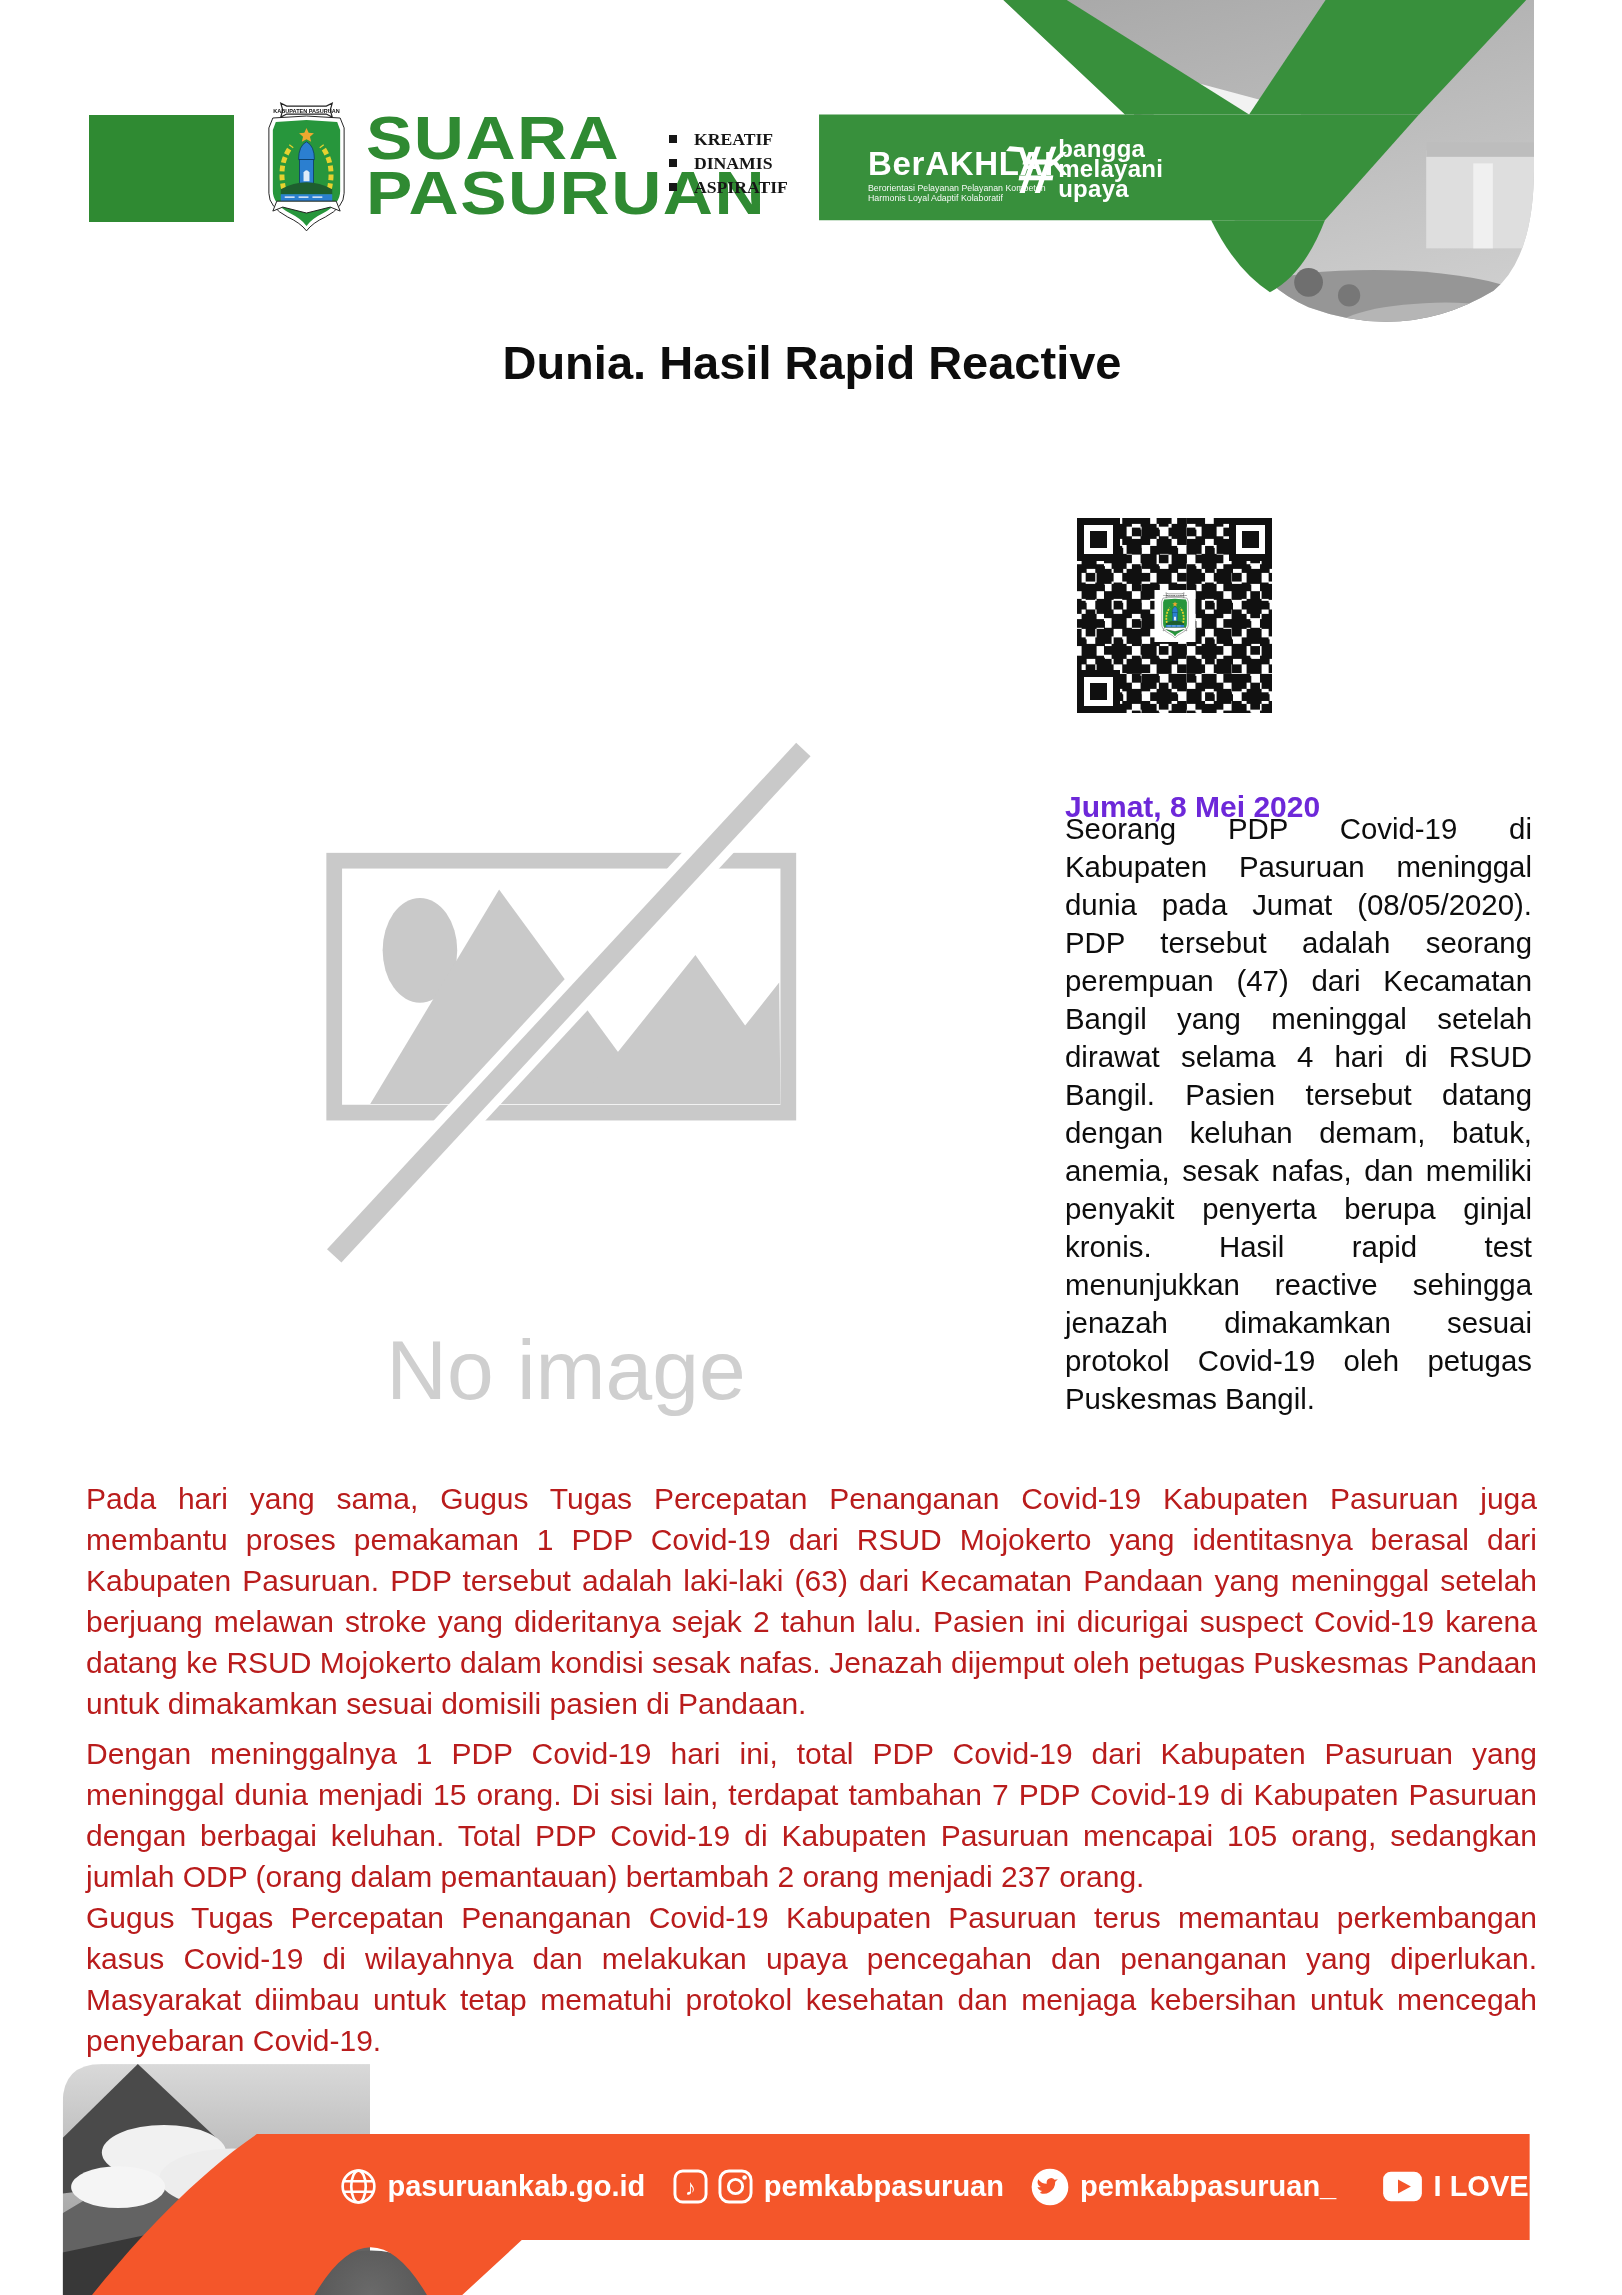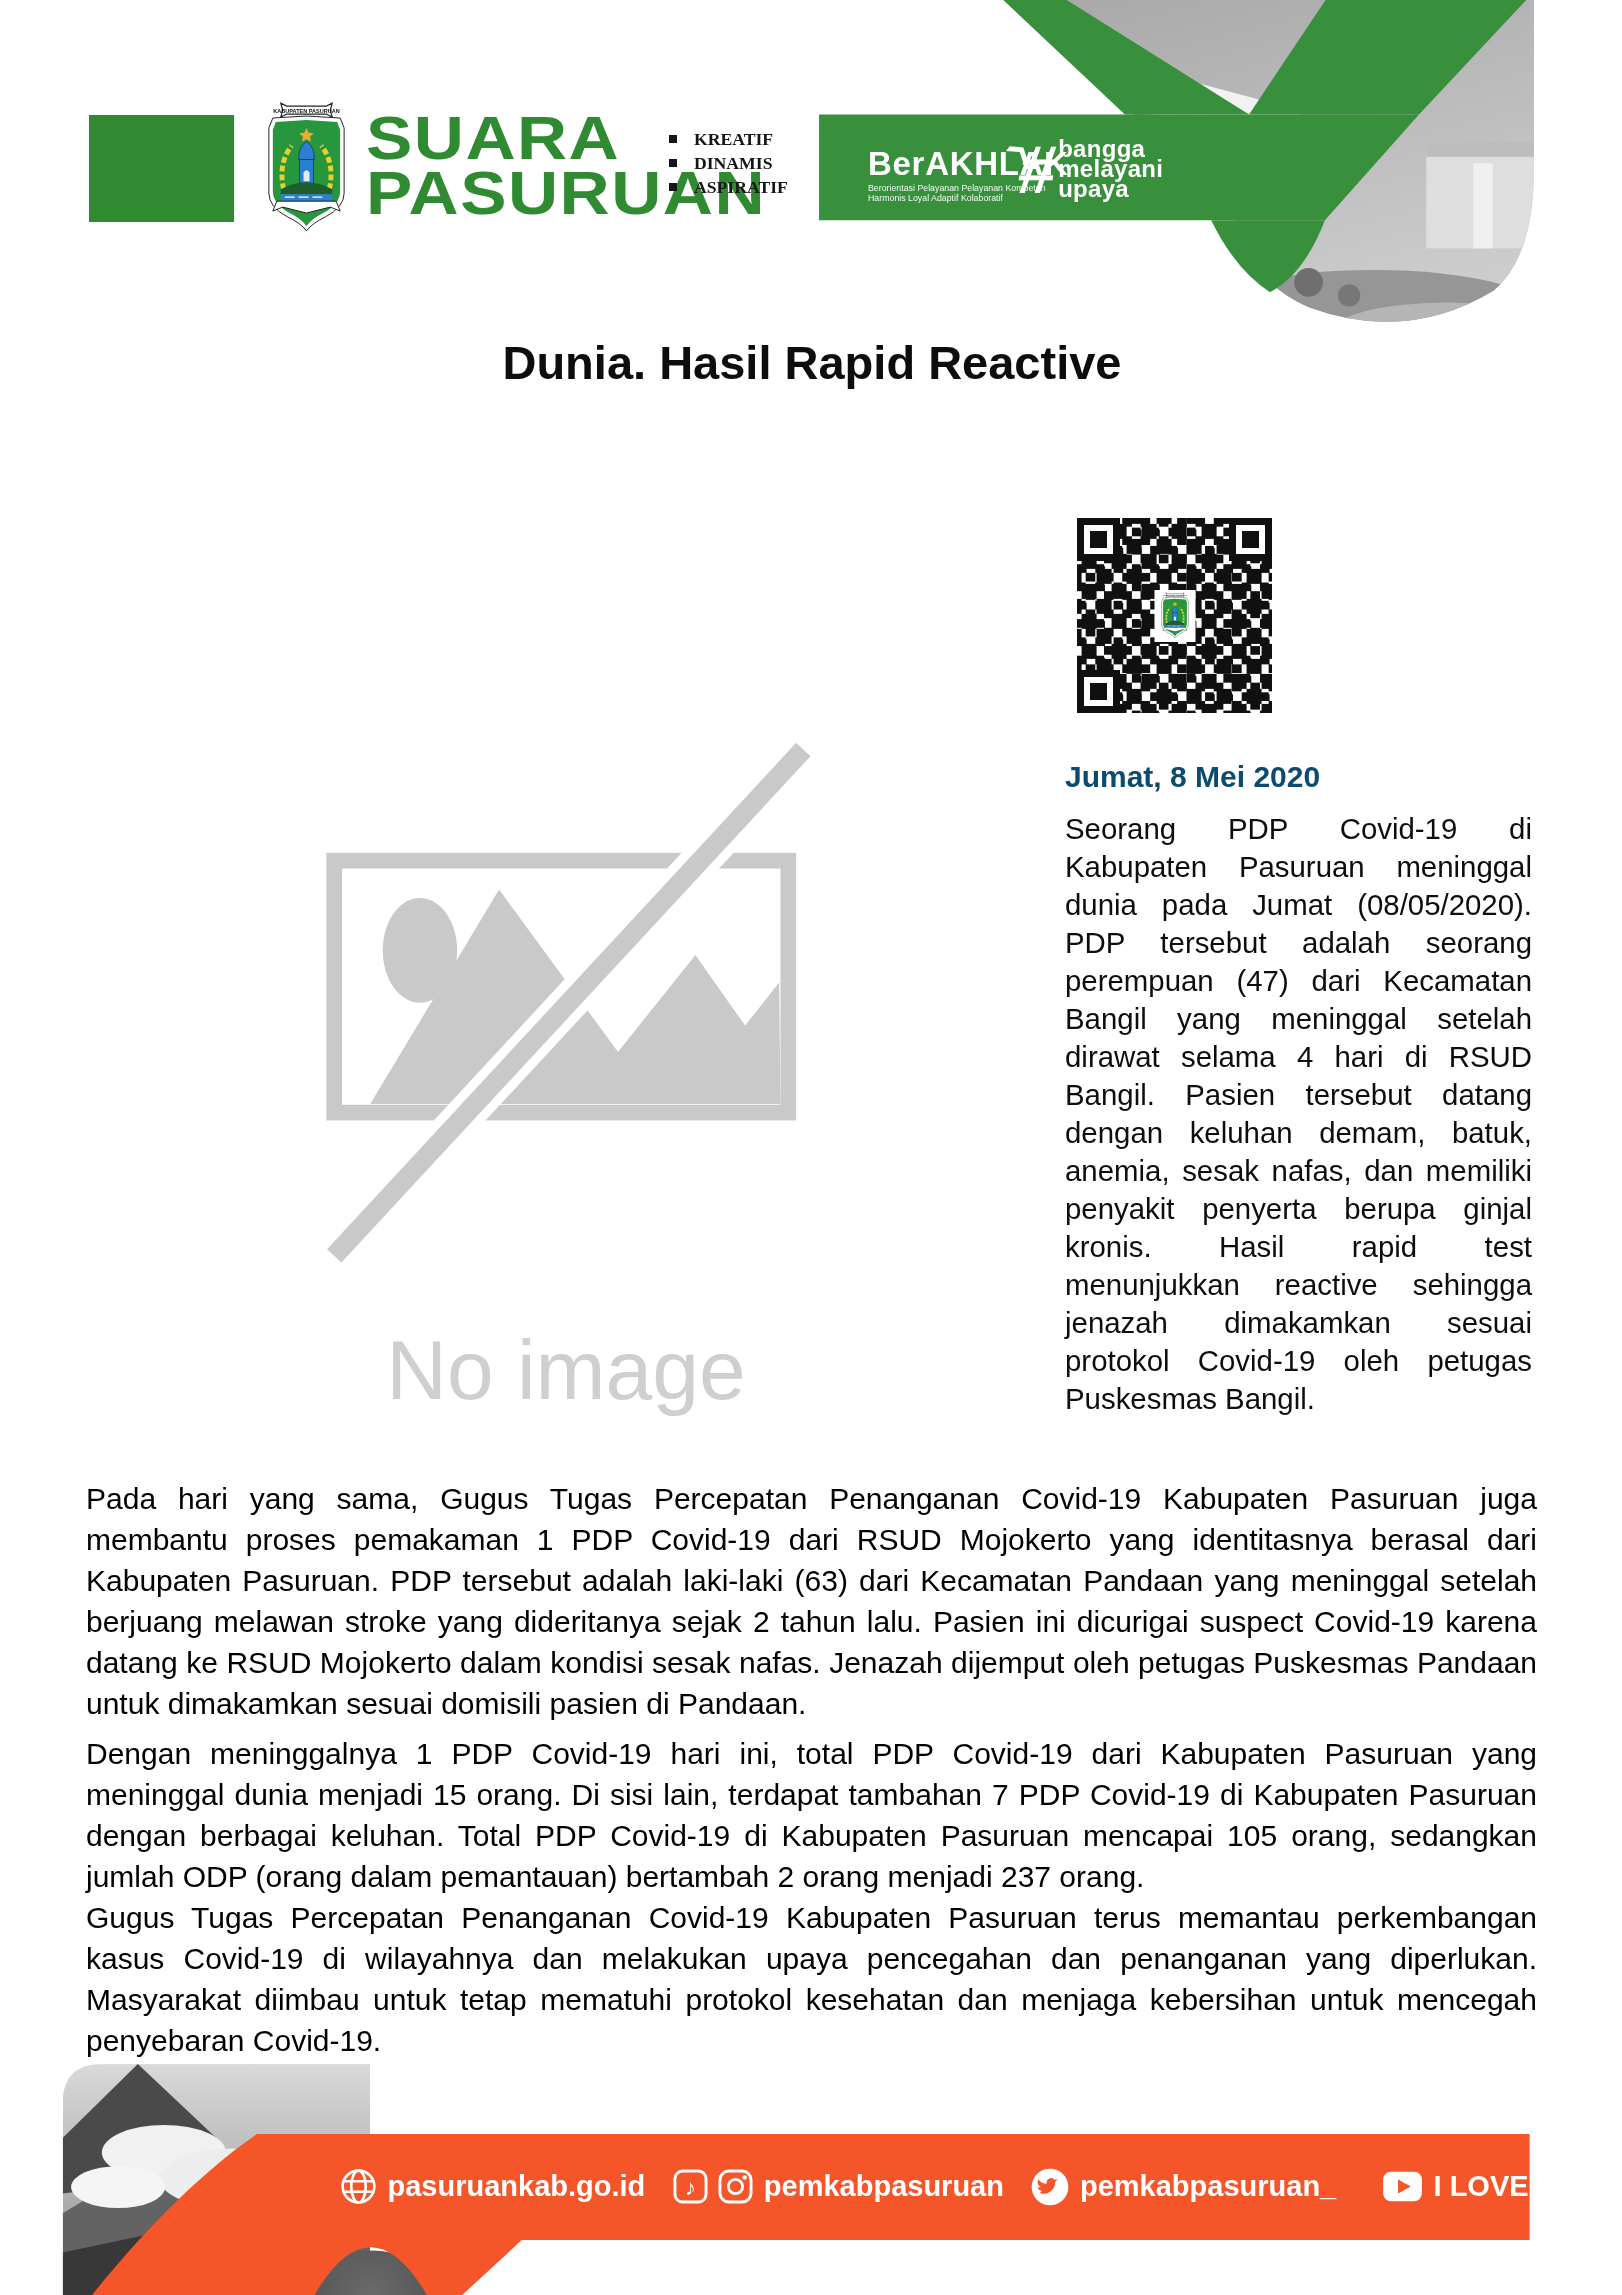--- a/index.html
+++ b/index.html
@@ -29,24 +29,24 @@
          line-height:65px;color:#0d0d0d;}
   .qr{left:1069px;top:510px;width:211px;height:211px;background:#ffffff;}
   .qr-inner{position:absolute;inset:7.9px;background:
       repeating-conic-gradient(#101010 0% 25%, rgba(0,0,0,0) 0% 50%) 0px 0px / 18.3px 18.3px,
       repeating-conic-gradient(rgba(0,0,0,0) 0% 25%, #101010 0% 50%) 4.6px 5.9px / 30px 30px,#ffffff;}
   .finder{position:absolute;width:43px;height:43px;border:7.2px solid #101010;background:#ffffff;box-sizing:border-box;}
   .finder::after{content:"";position:absolute;inset:5.9px;background:#101010;}
   .f-tl{left:0;top:0;} .f-tr{right:0;top:0;} .f-bl{left:0;bottom:0;}
   .qr-logo{position:absolute;left:50%;top:50%;width:41px;height:52px;transform:translate(-50%,-50%);
            background:#ffffff;display:flex;align-items:center;justify-content:center;}
-  .date{left:1065px;top:760px;font-size:30px;font-weight:bold;color:#0c4a6e;}
+  .date{left:1065px;top:790px;font-size:30px;font-weight:bold;color:#6d28d9;}
   .lead{left:1065px;top:810px;width:467px;font-size:29.4px;line-height:38px;text-align:justify;color:#0d0d0d;}
   .noimage-label{left:324px;top:1322px;width:484px;text-align:center;font-size:84px;color:#cfcfcf;}
-  .bodytext{left:86px;top:1478px;width:1451px;font-size:30px;line-height:41px;text-align:justify;color:#000000;}
+  .bodytext{left:86px;top:1478px;width:1451px;font-size:30px;line-height:41px;text-align:justify;color:#b91c1c;}
   .bodytext p{margin:0;}
   .bodytext p.gap{margin-top:9.2px;}
 
   
   .social-row{left:340px;top:2159px;height:55px;display:flex;align-items:center;color:#ffffff;
               font-size:29px;font-weight:bold;white-space:nowrap;}
   .social-row .ic{display:flex;align-items:center;margin-right:10.5px;}
   .social-row .lbl{margin-right:27.5px;}
 </style>
 </head>

